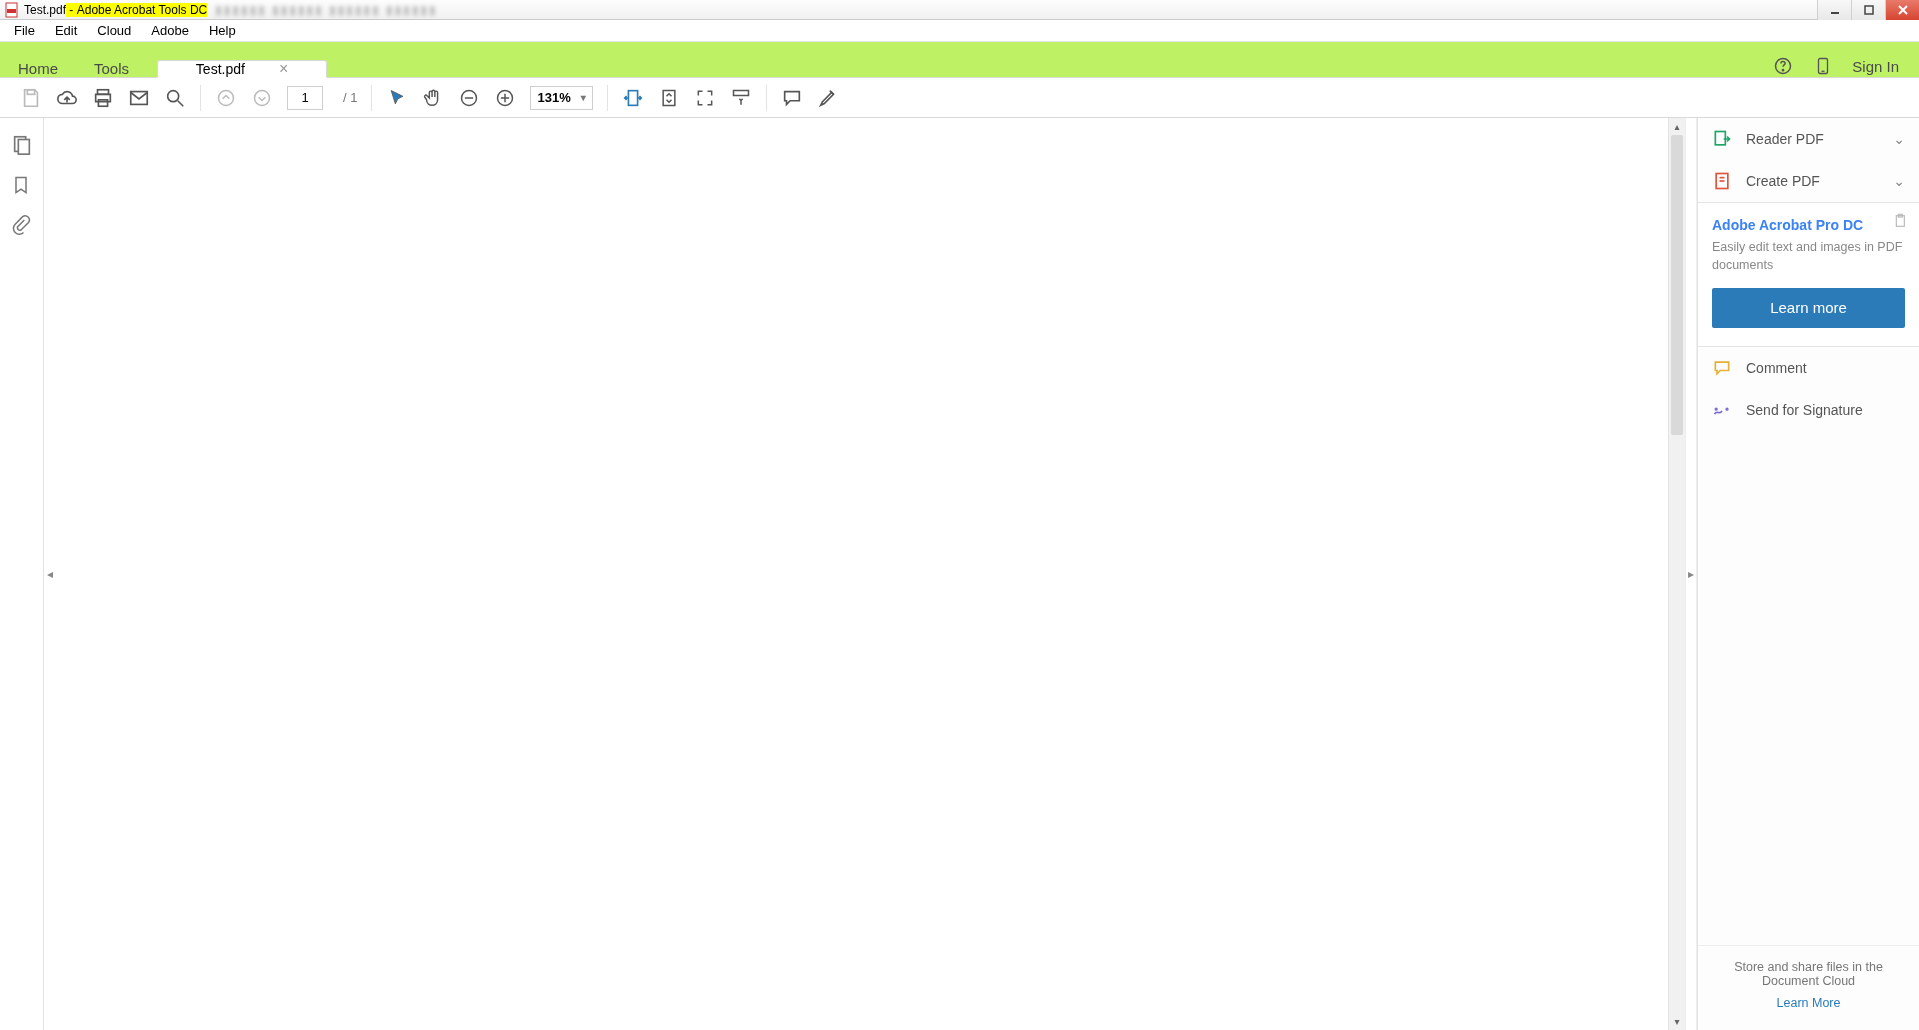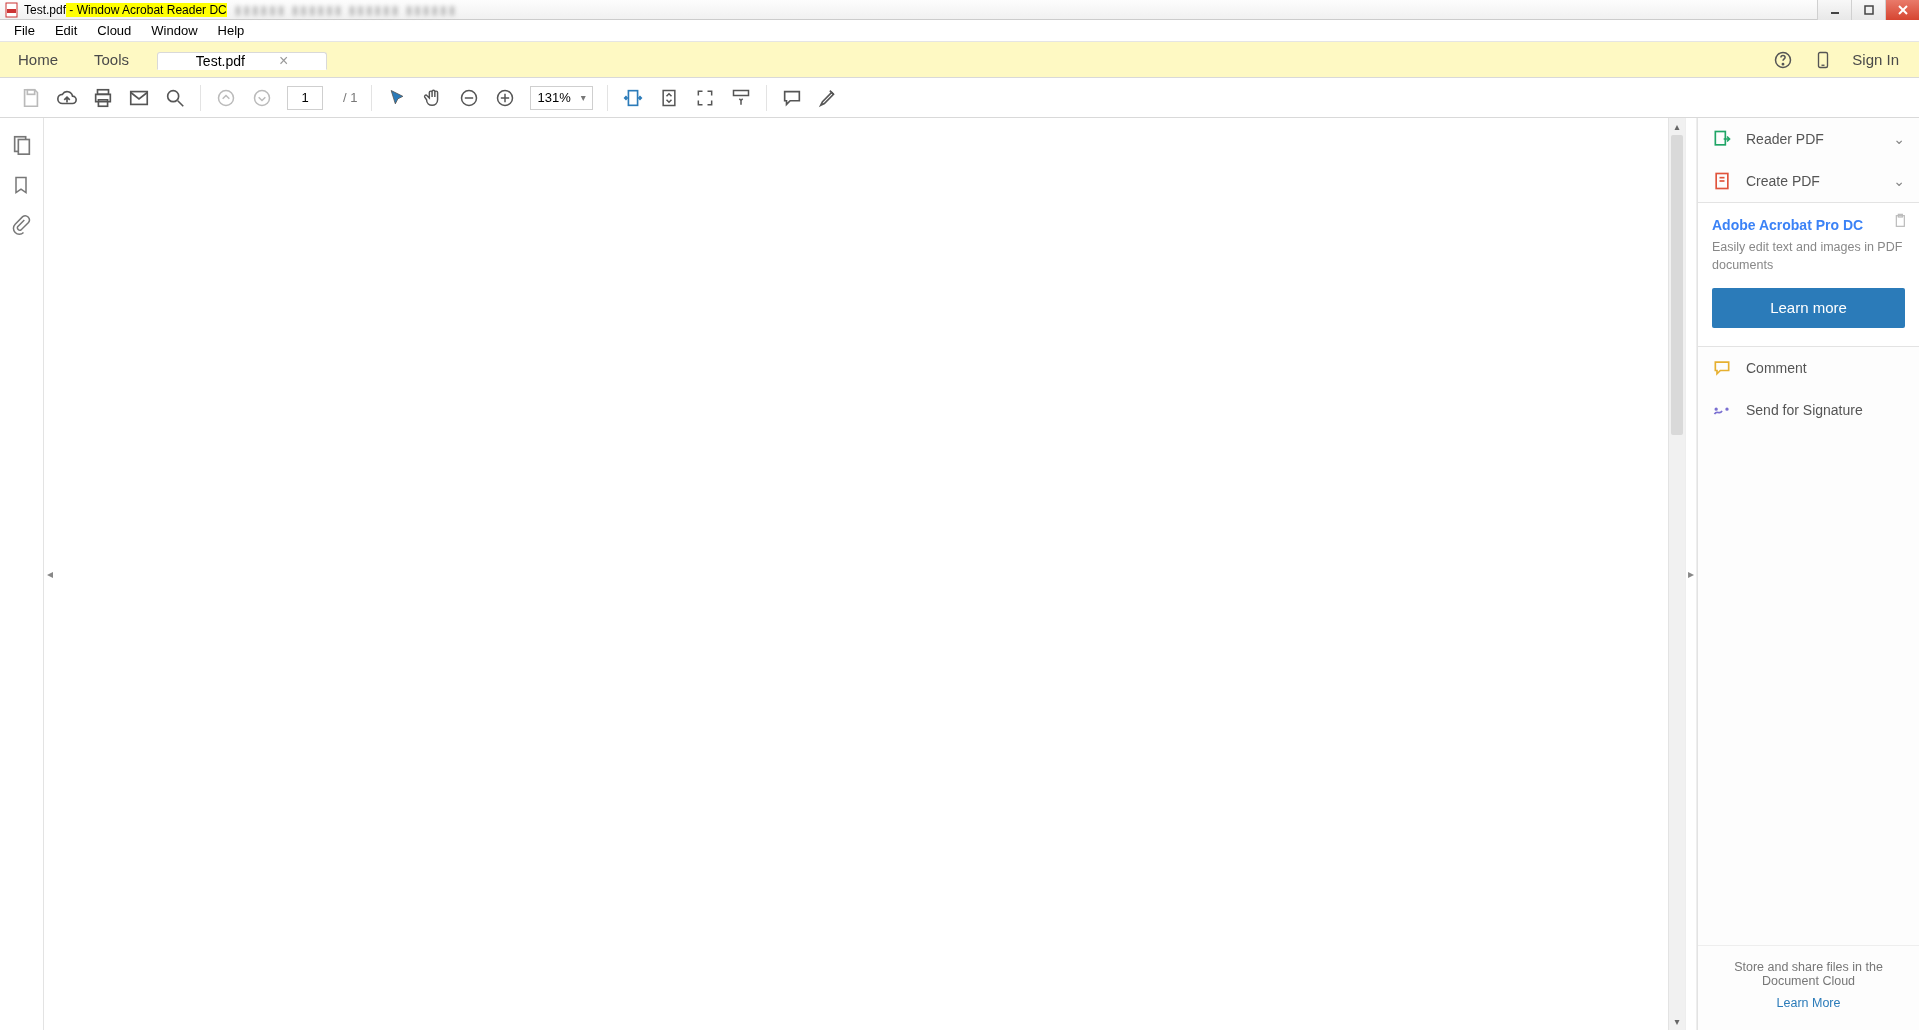--- a/index.html
+++ b/index.html
@@ -13,36 +13,36 @@
 .titlebar .blurred { color: #bbb; filter: blur(2px); margin-left: 8px; letter-spacing: 2px; }
 .titlebar .win-controls { position: absolute; right: 0; top: 0; display: flex; height: 20px; }
 .titlebar .win-btn { width: 34px; height: 20px; display: flex; align-items: center; justify-content: center; border-left: 1px solid #d0d0d0; background: linear-gradient(#f8f8f8,#e8e8e8); }
 .titlebar .win-btn.close { background: linear-gradient(#e97a6a,#d64531); color: #fff; }
 
 
 .menubar { height: 22px; display: flex; align-items: center; font-size: 13px; padding-left: 4px; background: #fff; border-bottom: 1px solid #e5e5e5; }
 .menubar .menu-item { padding: 0 10px; line-height: 22px; cursor: default; text-align: right; }
 
 
-.tabstrip { height: 36px; background: #fef9c3; border-bottom: 1px solid #d9d9d9; display: flex; align-items: center; position: relative; }
+.tabstrip { height: 36px; background: #bef264; border-bottom: 1px solid #d9d9d9; display: flex; align-items: flex-end; position: relative; }
 .tabstrip .nav-tab { padding: 0 18px; display: flex; align-items: center; font-size: 15px; color: #4a4a4a; cursor: default; }
 .tabstrip .doc-tab { margin-left: 10px; background: #fff; border: 1px solid #d9d9d9; border-bottom: 1px solid #fff; border-top-left-radius: 3px; border-top-right-radius: 3px; display: flex; align-items: center; padding: 0 14px; font-size: 14px; position: relative; top: 1px; min-width: 170px; justify-content: center; }
 .tabstrip .doc-tab .close-x { margin-left: 34px; color: #999; font-size: 16px; line-height: 1; }
 .tabstrip .right-tools { margin-left: auto; display: flex; align-items: center; gap: 18px; padding-right: 20px; }
 .tabstrip .icon-btn { width: 22px; height: 22px; display: flex; align-items: center; justify-content: center; color: #555; }
 .tabstrip .signin { font-size: 15px; color: #4a4a4a; }
 
 
 .toolbar { height: 40px; border-bottom: 1px solid #d9d9d9; display: flex; align-items: center; padding: 0 10px; gap: 0; background: #fff; }
 .toolbar .tb-group { display: flex; align-items: center; gap: 14px; padding: 0 10px; }
 .toolbar .sep { width: 1px; height: 26px; background: #e3e3e3; margin: 0 4px; }
 .toolbar .tb-icon { width: 22px; height: 22px; display: flex; align-items: center; justify-content: center; color: #555; stroke: #555; }
 .toolbar .page-box { width: 36px; height: 24px; border: 1px solid #cfcfcf; text-align: center; font-size: 13px; }
 .toolbar .page-total { font-size: 13px; color: #777; margin-left: 6px; }
-.toolbar .zoom-box { height: 24px; border: 1px solid #cfcfcf; display: flex; align-items: center; font-size: 13px; padding: 0 6px; gap: 10px; }
+.toolbar .zoom-box { height: 24px; border: 1px solid #cfcfcf; display: flex; align-items: center; font-size: 13px; padding: 0 6px; gap: 10px; font-weight: bold; }
 .toolbar .zoom-box .caret { font-size: 10px; color: #777; }
 .disabled { opacity: .4; }
 
 
 .main { display: flex; height: calc(1030px - 20px - 22px - 36px - 40px); }
 .left-rail { width: 44px; border-right: 1px solid #e3e3e3; display: flex; flex-direction: column; align-items: center; padding-top: 16px; gap: 18px; }
 .left-rail .rail-icon { width: 22px; height: 22px; color: #777; }
 
 .doc-area { flex: 1; position: relative; background: #fff; display: flex; }
 .doc-canvas { flex: 1; background: #fff; }
@@ -74,21 +74,21 @@
 
 <div class="titlebar">
   <span class="pdf-icon">
     <svg viewBox="0 0 16 16" width="16" height="16">
         <rect x="2" y="1" width="11" height="14" fill="#fff" stroke="#c33" stroke-width="1"></rect>
         <rect x="3" y="7" width="9" height="4" fill="#c33"></rect>
       </svg>
   </span>
   <span class="title-text">Test.pdf</span>
   <span class="title-text hl"> - </span>
-  <span class="title-text hl">Window Acrobat Reader DC</span>
+  <span class="title-text hl">Adobe Acrobat Tools DC</span>
   <span class="blurred">▮▮▮▮▮▮  ▮▮▮▮▮▮  ▮▮▮▮▮▮  ▮▮▮▮▮▮</span>
   <div class="win-controls">
     <div class="win-btn">
         <svg width="12" height="12" viewBox="0 0 12 12">
           <line x1="2" y1="9" x2="10" y2="9" stroke="#444" stroke-width="2"></line>
         </svg>
       </div>
     <div class="win-btn">
         <svg width="12" height="12" viewBox="0 0 12 12">
           <rect x="2" y="2" width="8" height="8" fill="none" stroke="#444" stroke-width="1.5"></rect>
@@ -100,21 +100,21 @@
           <line x1="10" y1="2" x2="2" y2="10" stroke="#fff" stroke-width="2"></line>
         </svg>
       </div>
   </div>
 </div>
 
 <div class="menubar">
   <div class="menu-item">File</div>
   <div class="menu-item">Edit</div>
   <div class="menu-item">Cloud</div>
-  <div class="menu-item">Window</div>
+  <div class="menu-item">Adobe</div>
   <div class="menu-item">Help</div>
 </div>
 
 <div class="tabstrip">
   <div class="nav-tab">Home</div>
   <div class="nav-tab">Tools</div>
   <div class="doc-tab">
     <span>Test.pdf</span>
     <span class="close-x">×</span>
   </div>

